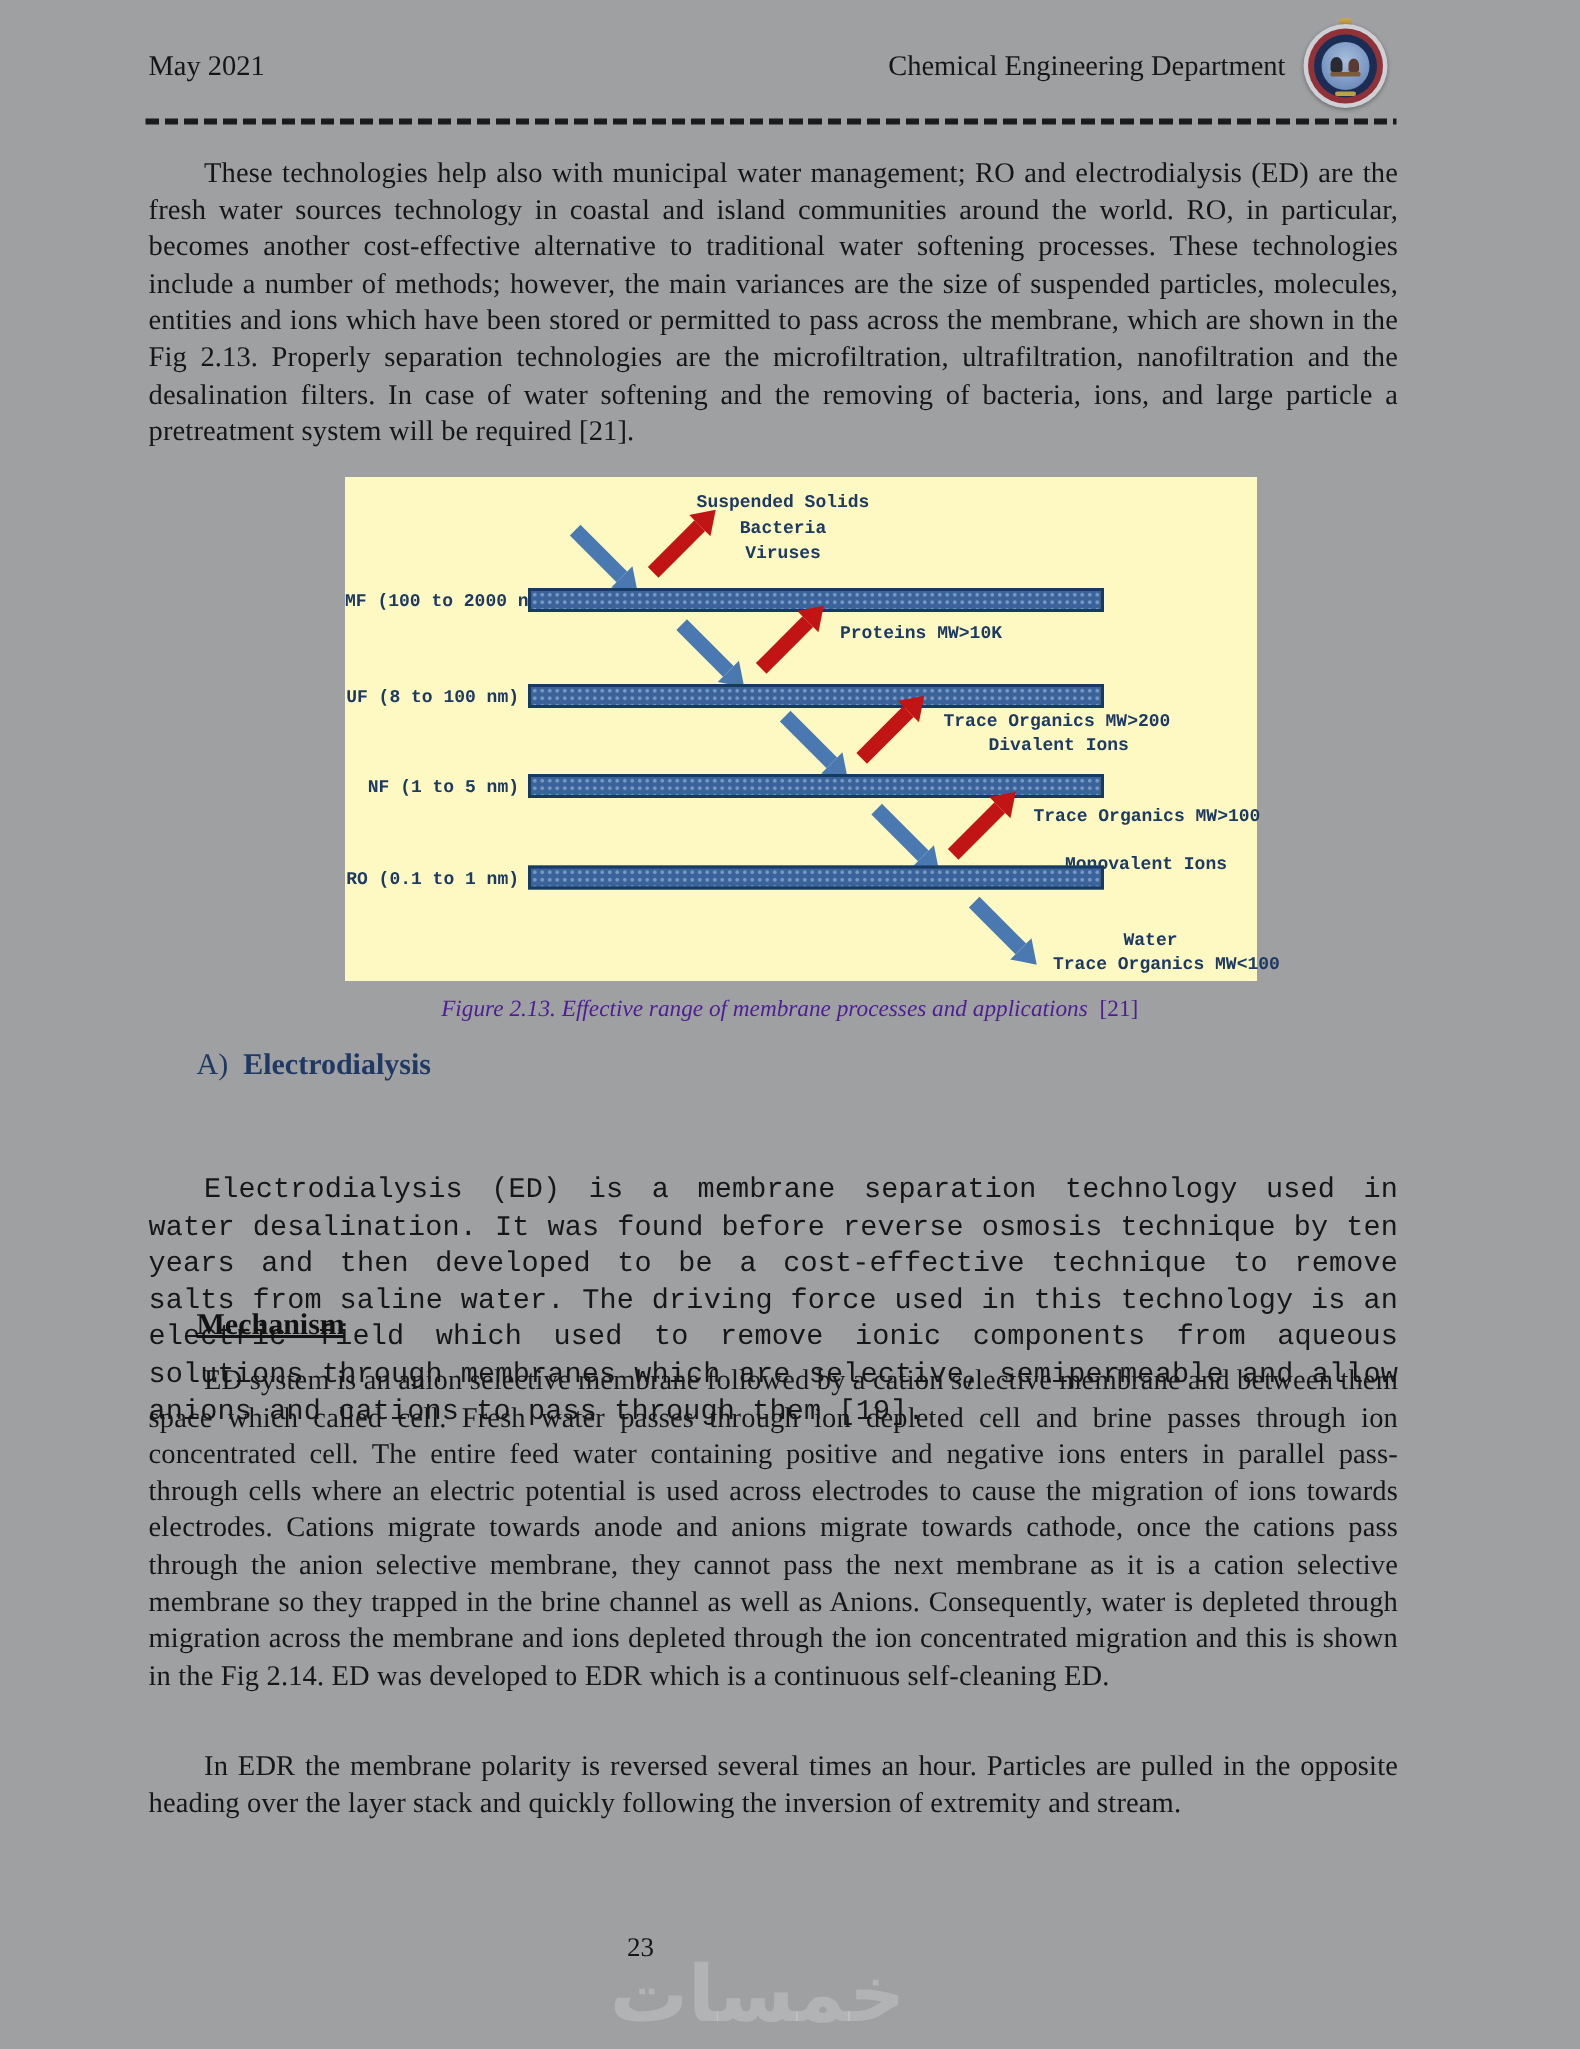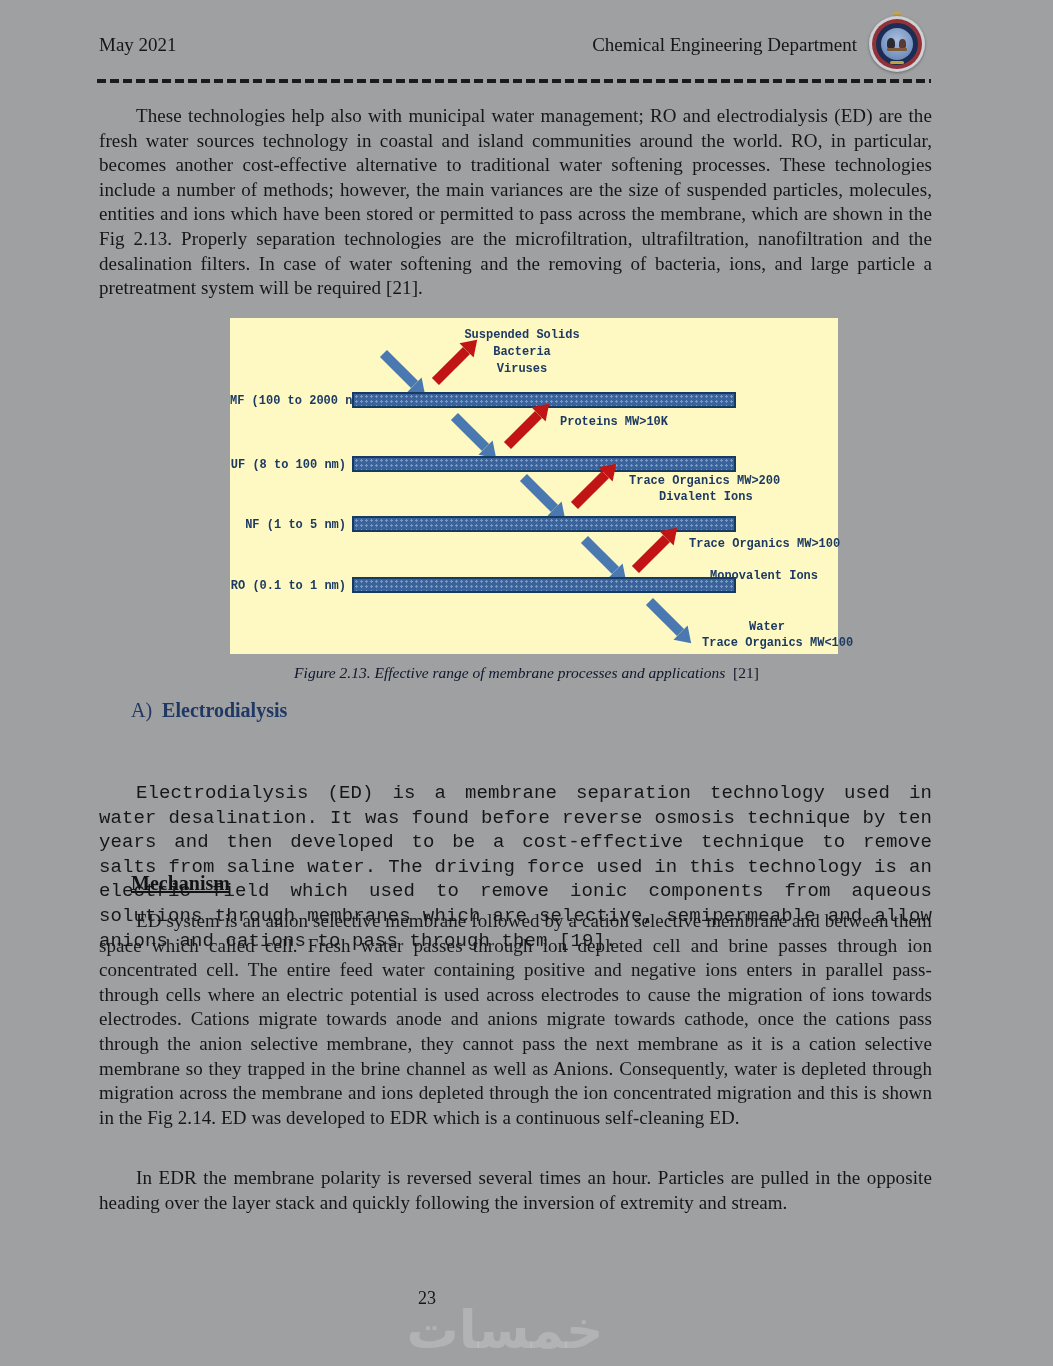--- a/index.html
+++ b/index.html
@@ -62,21 +62,21 @@
   .arrow::after { content:""; position:absolute; left:44px; top:-5px; width:0; height:0;
     border-top:10px solid rgba(0,0,0,0); border-bottom:10px solid rgba(0,0,0,0); }
   .arrow.blue { background:#4a79b2; }
   .arrow.blue::after { border-left:15px solid #4a79b2; }
   .arrow.red { background:#c11414; }
   .arrow.red::after { border-left:15px solid #c11414; }
   .dn { transform:rotate(45deg); }
   .up { transform:rotate(-45deg); }
   
   .fig-caption { position:absolute; left:0; top:664px; width:1053px; text-align:center;
-    font-size:15.5px; color:#0f172a; }
+    font-size:15.5px; color:#4c1d95; }
   .fig-caption .cap-it { font-style:italic; }
   .fig-caption .cap-ref { font-style:normal; margin-left:4px; }
   .page-num { position:absolute; left:0; top:1288px; width:854px; text-align:center;
     font-size:18px; }
   .watermark { position:absolute; left:0; top:1300px; width:1010px; text-align:center;
     font-family:"DejaVu Sans", sans-serif; font-size:52px; font-weight:bold;
     color:rgba(255,255,255,0.20); letter-spacing:2px; }
 </style>
 </head>
 <body>

